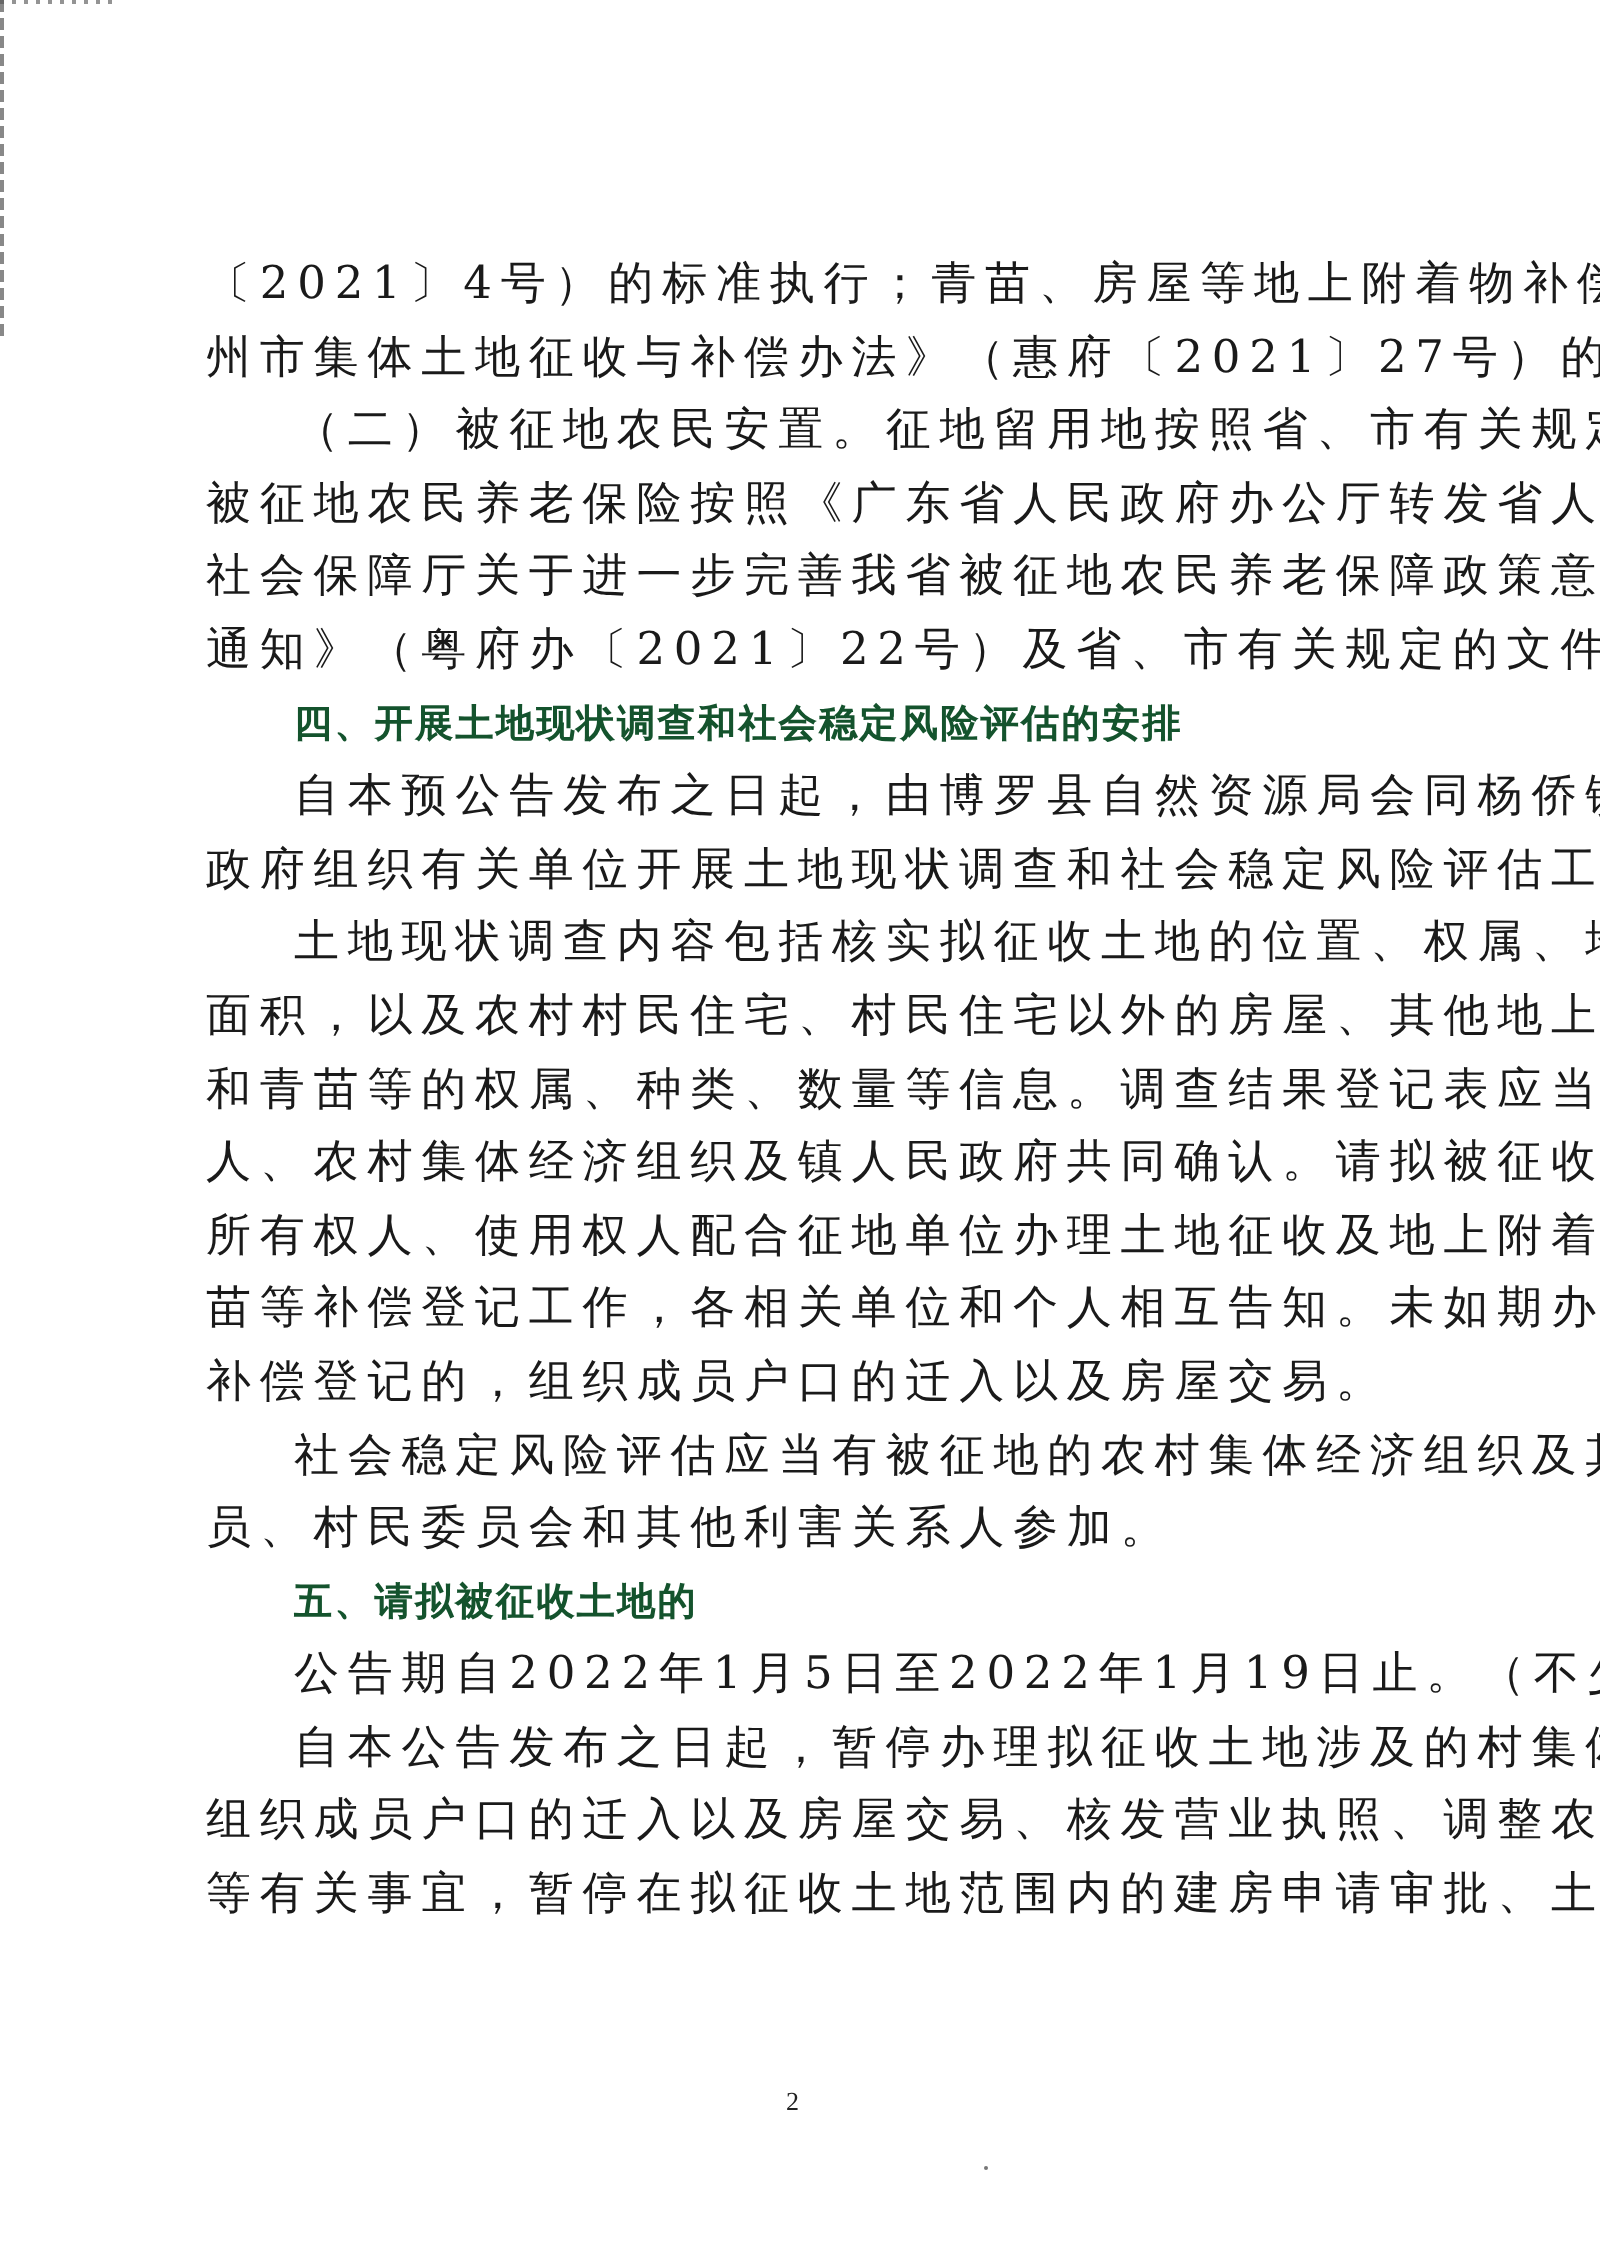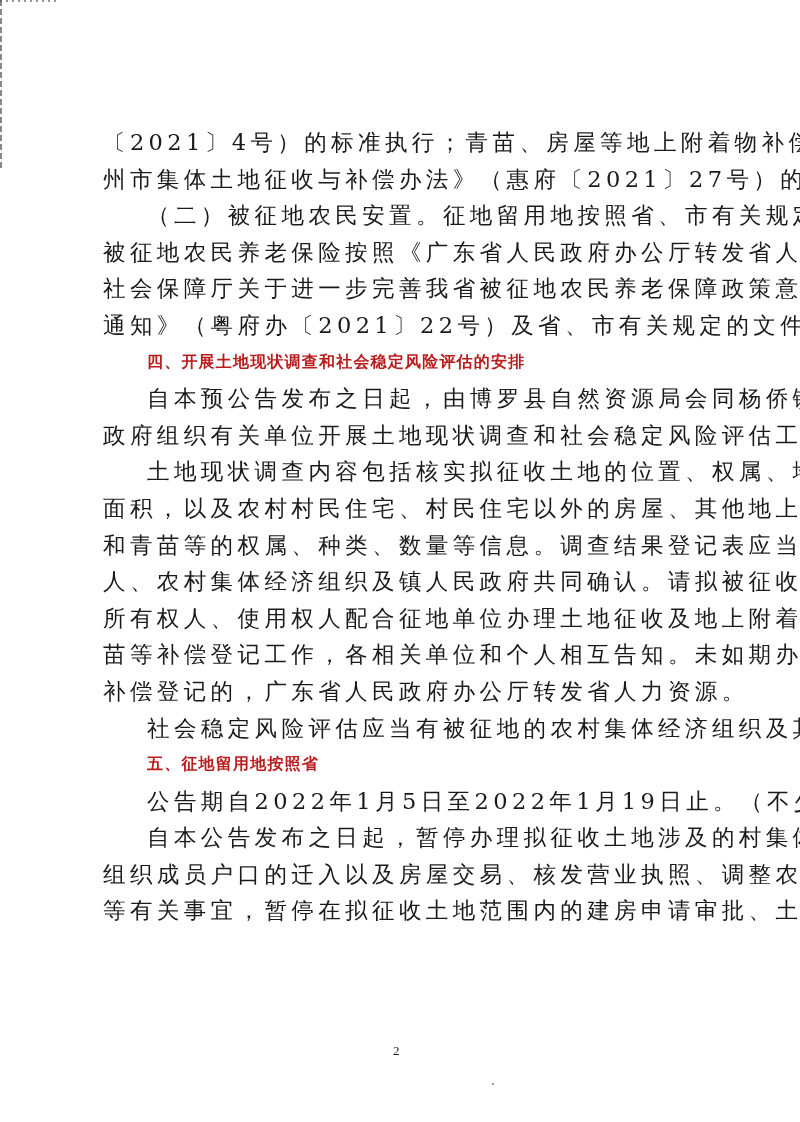--- a/index.html
+++ b/index.html
@@ -54,23 +54,23 @@
     letter-spacing: 4.4px;
     color: #1a1a1a;
   }
   .line.indent {
     padding-left: 44px;
   }
   .line.heading {
     font-family: "DejaVu Sans", "Liberation Sans", sans-serif;
     font-weight: bold;
     letter-spacing: 1.2px;
-    font-size: 16px;
+    font-size: 19px;
     padding-left: 44px;
-    color: #b91c1c;
+    color: #14532d;
   }
   .page-number {
     position: absolute;
     left: 393px;
     top: 1043px;
     font-size: 13px;
     font-family: "Liberation Serif", serif;
     color: #222;
   }
   .speck {
@@ -99,23 +99,24 @@
     <div class="line">通知》（粤府办〔2021〕22号）及省、市有关规定的文件执行。</div>
     <div class="line heading">四、开展土地现状调查和社会稳定风险评估的安排</div>
     <div class="line indent">自本预公告发布之日起，由博罗县自然资源局会同杨侨镇人民</div>
     <div class="line">政府组织有关单位开展土地现状调查和社会稳定风险评估工作。</div>
     <div class="line indent">土地现状调查内容包括核实拟征收土地的位置、权属、地类、</div>
     <div class="line">面积，以及农村村民住宅、村民住宅以外的房屋、其他地上附着物</div>
     <div class="line">和青苗等的权属、种类、数量等信息。调查结果登记表应当由权利</div>
     <div class="line">人、农村集体经济组织及镇人民政府共同确认。请拟被征收土地的</div>
     <div class="line">所有权人、使用权人配合征地单位办理土地征收及地上附着物和青</div>
     <div class="line">苗等补偿登记工作，各相关单位和个人相互告知。未如期办理征地</div>
-    <div class="line">补偿登记的，广东省人民政府办公厅转发省人力资源。</div>
+    <div class="line">补偿登记的，组织成员户口的迁入以及房屋交易。</div>
     <div class="line indent">社会稳定风险评估应当有被征地的农村集体经济组织及其成</div>
-    <div class="line heading">五、征地留用地按照省</div>
+    <div class="line">员、村民委员会和其他利害关系人参加。</div>
+    <div class="line heading">五、请拟被征收土地的</div>
     <div class="line indent">公告期自2022年1月5日至2022年1月19日止。（不少于十个工</div>
     <div class="line indent">自本公告发布之日起，暂停办理拟征收土地涉及的村集体经济</div>
     <div class="line">组织成员户口的迁入以及房屋交易、核发营业执照、调整农业结构</div>
     <div class="line">等有关事宜，暂停在拟征收土地范围内的建房申请审批、土地使用</div>
   </div>
 
   <div class="page-number">2</div>
   <div class="speck"></div>
 </div>
 

